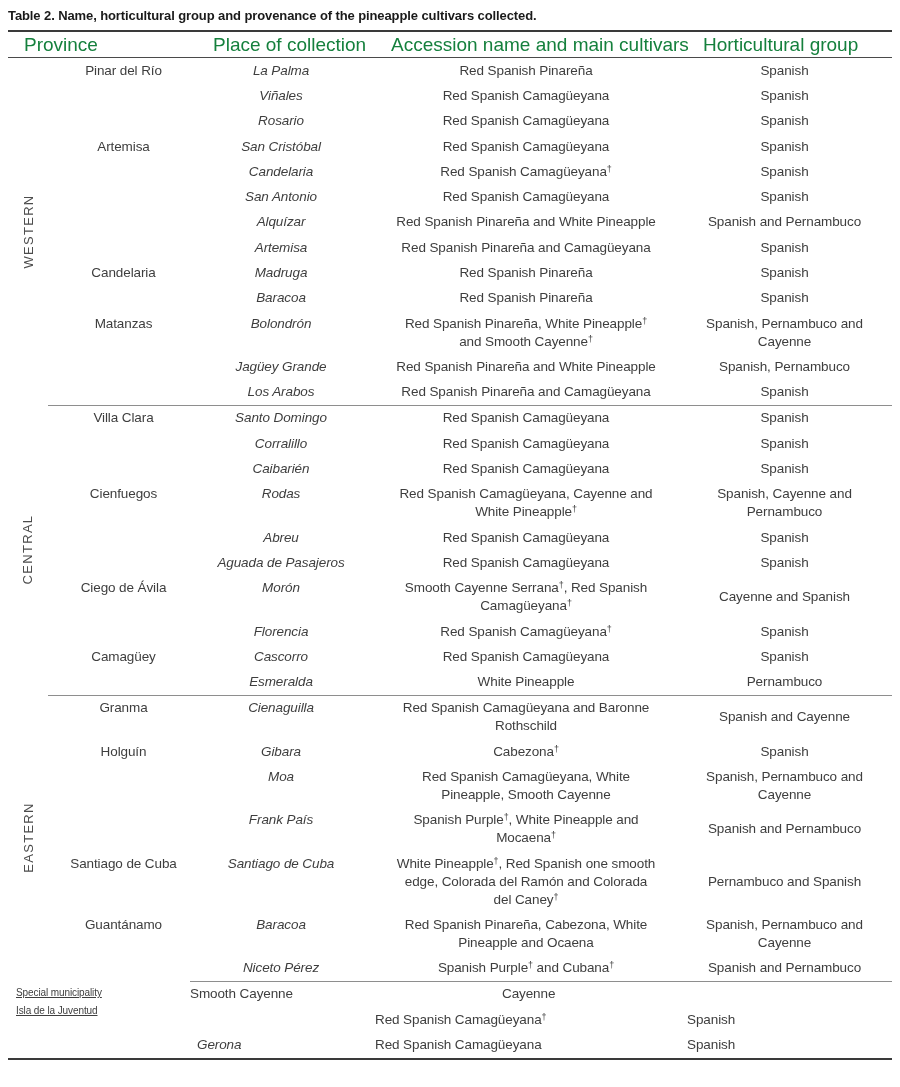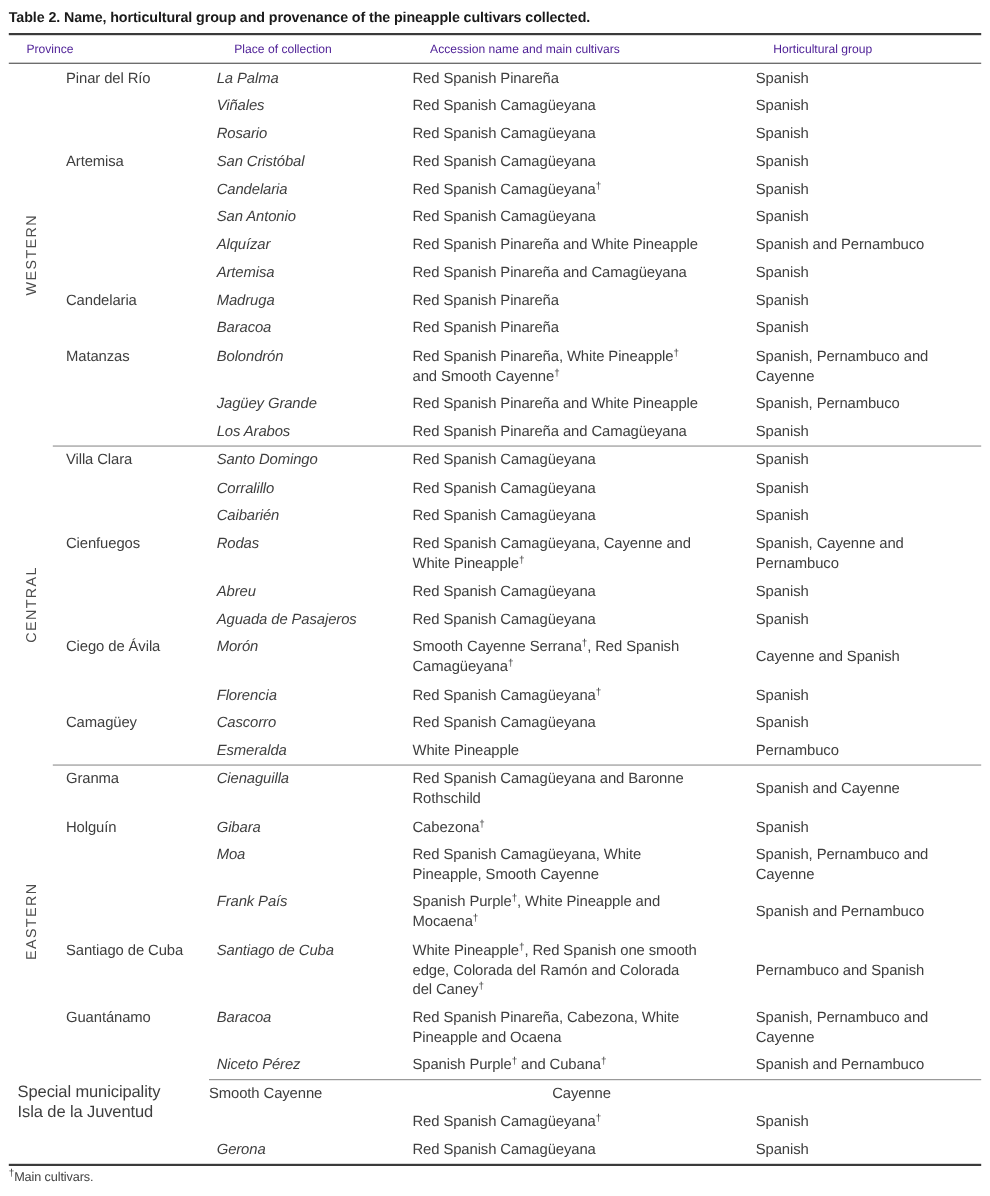--- a/index.html
+++ b/index.html
@@ -15,61 +15,62 @@
     padding: 8px 0 7px 0; letter-spacing: -0.1px;
   }
   .tbl {
     border-top: 2px solid #3a3a3a;
     border-bottom: 2px solid #3a3a3a;
   }
   .hdr {
     display: flex; align-items: center;
     height: 25px;
     border-bottom: 1.5px solid #4a4a4a;
-    font-size: 11px; color: #4c1d95;
+    font-size: 19px; color: #15803d;
   }
   .hdr .h-province { width: 189px; padding-left: 16px; box-sizing: border-box; }
   .hdr .h-place    { width: 178px; margin-left: 16px; }
   .hdr .h-accession{ width: 312px; }
   .hdr .h-group    { flex: 1; }
 
   .section { display: flex; }
   .gutter {
     width: 40px; flex: none;
     display: flex; align-items: center; justify-content: center;
   }
   .region-label {
     transform: rotate(-90deg);
     white-space: nowrap;
     font-size: 13px; letter-spacing: 1.3px;
     color: #4c4c4c;
   }
-  .section-rows { flex: 1; }
+  .section-rows { flex: 1; text-align: center; }
   .section.divided > .section-rows { border-top: 1px solid #8e8e8e; }
 
   .row { display: flex; align-items: stretch; min-height: 25.3px; box-sizing: border-box; }
   .cell {
     box-sizing: border-box;
     padding: 3.65px 10px 3.65px 0;
     font-size: 13.5px; line-height: 18px;
     letter-spacing: -0.1px;
     white-space: pre-line;
   }
   .c-province { width: 149px; padding-left: 12px; }
   .c-place    { width: 178px; font-style: italic; }
   .c-accession{ width: 312px; }
   .c-group    { flex: 1; align-self: center; }
 
   
   .section.special { display: flex; }
   .special-province {
     width: 182px; flex: none; box-sizing: border-box;
     padding: 3.65px 8px 3.65px 8px;
-    font-size: 15px; line-height: 18px; letter-spacing: -0.1px;
+    font-size: 10px; line-height: 18px; letter-spacing: -0.1px;
     white-space: pre-line;
+    text-decoration: underline;
   }
   .special-rows { flex: 1; border-top: 1px solid #8e8e8e; }
   .special-rows .c-place { width: 185px; padding-left: 7px; }
 
   sup { font-size: 9px; line-height: 0; vertical-align: 4.5px; }
 
   .footnote {
     padding: 5px 0 0 0;
     font-size: 11.5px; color: #3e3e3e; letter-spacing: -0.1px;
   }
@@ -318,14 +319,13 @@
             <div class="row">
               <div class="cell c-place">Gerona</div>
               <div class="cell c-accession">Red Spanish Camagüeyana</div>
               <div class="cell c-group">Spanish</div>
             </div>
           </div>
         </div>
       </div>
   </div>
 
-  <div class="footnote"><sup>†</sup>Main cultivars.</div>
 </div>
 
 </body></html>

